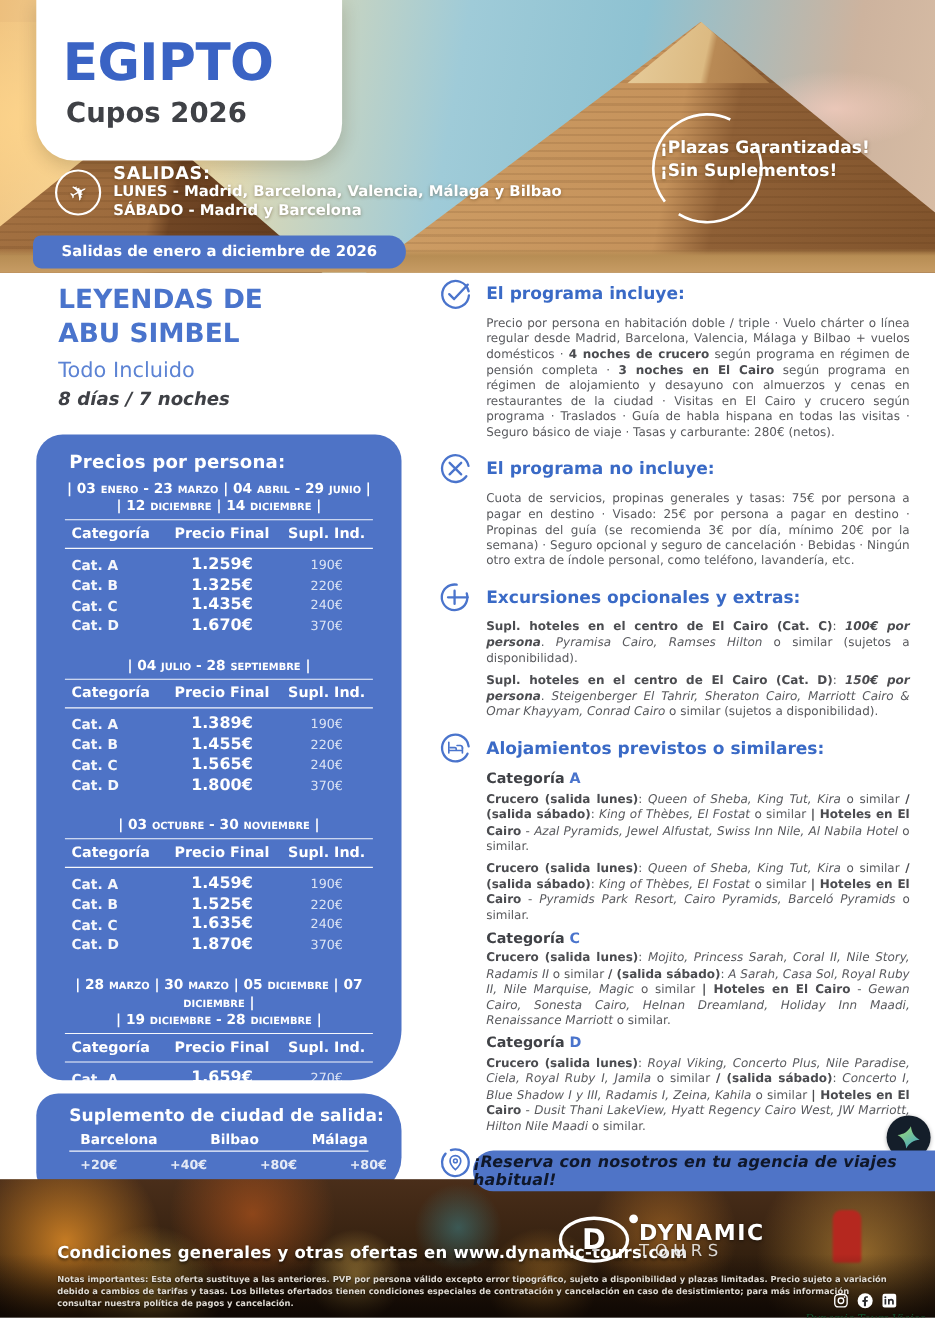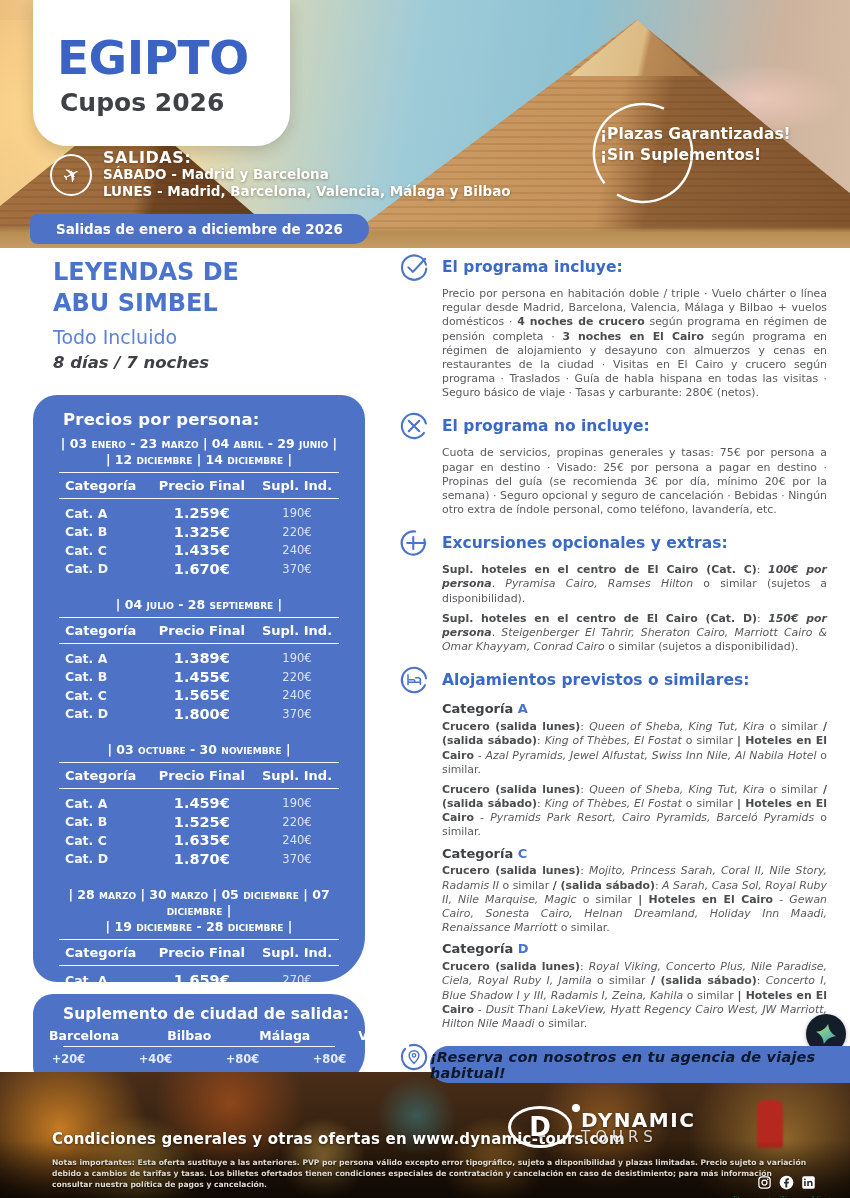--- a/index.html
+++ b/index.html
@@ -15,21 +15,21 @@
   .pyr{position:absolute;clip-path:polygon(52% 0,0 100%,100% 100%);}
   .pyr-left{left:-60px;top:104px;width:360px;height:150px;
         background:linear-gradient(102deg,#a57343 0%,#9c6a3c 55%,#6f4524 60%,#5f3a1e 100%);}
   .pyr-main{left:330px;top:20px;width:590px;height:230px;
         background:linear-gradient(102deg,#cf9f66 0%,#c5925b 48%,#8f6036 56%,#7c5029 100%);}
   .pyr-tex{position:absolute;inset:0;background:repeating-linear-gradient(0deg,rgba(60,30,5,.10) 0 2px,transparent 2px 7px);}
   .pyr-cap{left:570px;top:20px;width:130px;height:56px;
         background:linear-gradient(102deg,#e7cd9c 0%,#dcba82 55%,#b98a55 60%,#a97a48 100%);}
   .hero .sand{position:absolute;left:0;bottom:0;width:100%;height:22px;
         background:linear-gradient(to top,#c79c64,#b78d54 70%,transparent);}
-  .title-card{position:absolute;left:33px;top:0;width:257px;height:146px;background:#ffffff;
+  .title-card{position:absolute;left:33px;top:0;width:278px;height:146px;background:#ffffff;
         border-radius:0 0 34px 34px;box-shadow:0 5px 16px rgba(40,25,5,.18);}
   .egipto{margin:34px 0 0 24px;font-size:47px;font-weight:800;color:#3a63c4;line-height:1;letter-spacing:-.5px;}
   .cupos{margin:7px 0 0 27px;font-size:25px;font-weight:700;color:#3f4146;}
   .salidas{position:absolute;left:50px;top:149px;display:flex;gap:11px;color:#fff;
         text-shadow:0 1px 3px rgba(70,45,10,.45);}
   .plane-badge{width:38px;height:38px;border:2.5px solid #fff;border-radius:50%;flex:none;margin-top:5px;
         display:flex;align-items:center;justify-content:center;}
   .plane-badge span{font-size:20px;transform:rotate(-28deg);line-height:1;}
   .salidas-text div{line-height:17px;}
   .s-label{font-size:16px;font-weight:800;letter-spacing:.6px;}
@@ -54,21 +54,21 @@
   .c2{width:30%;text-align:center;}
   .pt-body{padding:5px 26px 3px;}
   .pt-row{display:flex;align-items:center;height:18.5px;}
   .pt-row .c0{font-size:12.5px;font-weight:600;opacity:.95;}
   .pt-row .c1{font-size:14.5px;font-weight:800;}
   .pt-row .c2{font-size:11.5px;opacity:.8;}
   .pt-gap{height:9px;}
   .supl-card{position:absolute;left:33px;top:994px;width:332px;height:92px;background:#4e73c6;color:#fff;
         border-radius:20px 34px 34px 20px;padding-top:11px;box-sizing:border-box;}
   .sc-title{margin-left:30px;font-size:15.5px;font-weight:800;}
-  .sc-row{display:flex;padding:5px 16px 3px;gap:48px;}
+  .sc-row{display:flex;padding:5px 40px 3px;gap:48px;}
   .sc-row span{flex:1;text-align:center;font-size:12.5px;font-weight:700;}
   .sc-line{border-top:1.3px solid rgba(255,255,255,.95);margin:0 30px;}
   .sc-vals span{font-size:11.5px;font-weight:600;opacity:.85;}
   
   .rcol{position:absolute;left:399px;top:252px;width:428px;}
   .sec{margin-bottom:11px;}
   .sec-head{display:flex;align-items:center;gap:13px;margin-bottom:5px;}
   .sec-icon{width:30px;height:30px;flex:none;}
   .sec-title{font-size:15.5px;font-weight:800;color:#3a6ac6;}
   .sec-body{margin-left:43px;font-size:10.9px;line-height:1.3;color:#595a5e;text-align:justify;}
@@ -136,22 +136,22 @@
       <div class="egipto">EGIPTO</div>
       <div class="cupos">Cupos 2026</div>
     </div>
 
     <div class="salidas">
       <div class="plane-badge">
           <span>✈</span>
         </div>
       <div class="salidas-text">
         <div class="s-label">SALIDAS:</div>
+        <div class="s-line">LUNES - Madrid, Barcelona, Valencia, Málaga y Bilbao</div>
         <div class="s-line">SÁBADO -  Madrid y Barcelona</div>
-        <div class="s-line">LUNES - Madrid, Barcelona, Valencia, Málaga y Bilbao</div>
       </div>
     </div>
 
     <svg class="plazas-circle" viewBox="0 0 110 110">
       <circle cx="55" cy="55" r="49" fill="none" stroke="#ffffff" stroke-width="2.4" stroke-dasharray="128 17 131 32" transform="rotate(-28 55 55)"></circle>
     </svg>
     <div class="plazas">
       <div>¡Plazas Garantizadas!</div>
       <div>¡Sin Suplementos!</div>
     </div>

